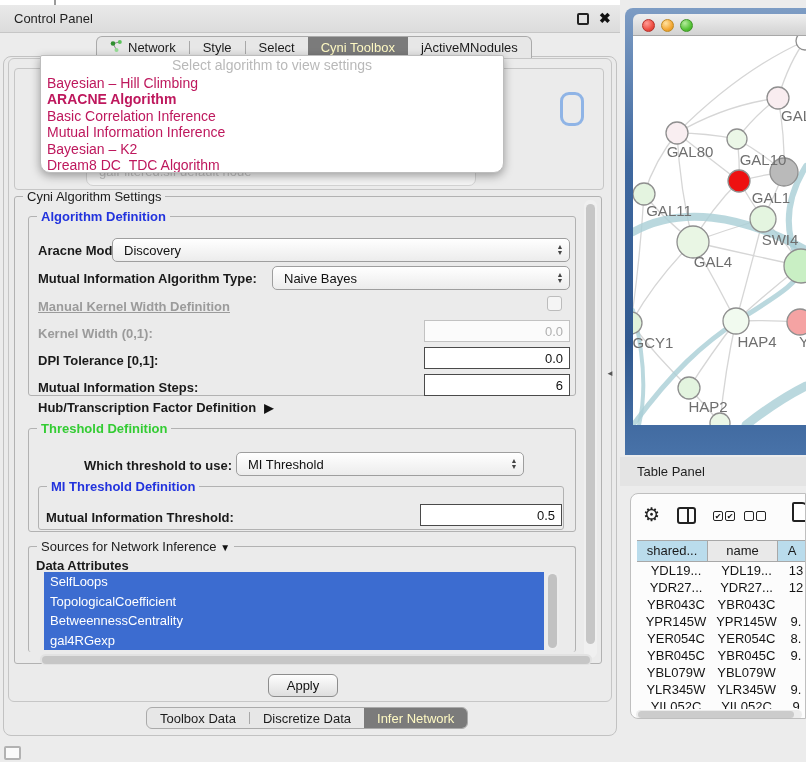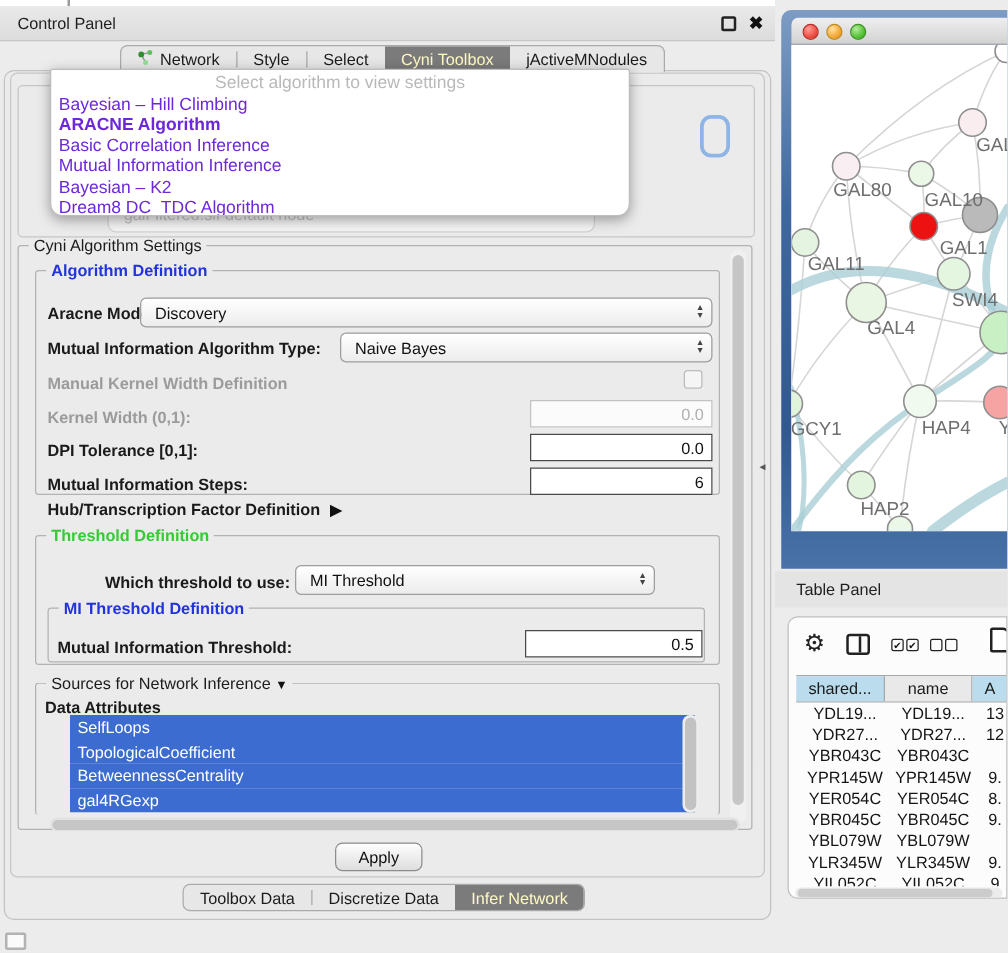--- a/index.html
+++ b/index.html
@@ -29,21 +29,21 @@
   .tabbar { border:1px solid #aaaaaa; border-radius:6px 6px 6px 6px; background:#e7e7e7; overflow:hidden; }
   #topTabs { border-radius:6px 6px 0 0; border-bottom:none; }
   .tab { display:flex; align-items:center; gap:5px; padding:0 13px; font-size:13px; color:#1c1c1c; cursor:default; }
   .tab.selected { background:#7b7b7b; color:#fef9c3; }
   .tab-divider { width:1px; background:#a8a8a8; margin:4px 0; }
 
   
   .popup { left:40px; top:55px; width:464px; height:118px; background:#ffffff; z-index:10;
     border:1px solid #bdbdbd; border-radius:2px 2px 10px 10px; box-shadow:0 3px 10px rgba(0,0,0,.35); overflow:hidden; }
   .popup-placeholder { text-align:center; font-size:14px; color:#b9b9b9; line-height:19px; }
-  .popup-item { font-size:14px; line-height:16.4px; color:#6d28d9; padding-left:6px; white-space:nowrap; }
+  .popup-item { font-size:14px; line-height:16.4px; color:#be185d; padding-left:6px; white-space:nowrap; }
   .popup-item.bold { font-weight:bold; }
 
   
   .frag-box { left:14px; top:68px; width:590px; height:122px; border:1px solid #c6c6c6; border-radius:4px; z-index:1; }
   .frag-combo { left:86px; top:156px; width:390px; height:30px; border:1px solid #d2d2d2; border-radius:7px; z-index:1; background:#f4f4f4; }
   .frag-combo span { position:absolute; left:12px; top:7px; font-size:13px; color:#c3c3c3; white-space:nowrap; }
   .frag-blue { left:560px; top:92px; width:24px; height:34px; border:3px solid #8fb4e6; border-radius:9px; z-index:1; }
 
   
   .gbox { position:absolute; border:1px solid #b2b2b2; border-radius:3px; }
@@ -80,21 +80,21 @@
 
   .threshold-box { left:28px; top:428px; width:548px; height:104px; }
   .threshold-box > .legend { left:8px; }
   .mith-box { left:38px; top:486px; width:526px; height:44px; }
   .mith-box > .legend { left:8px; }
 
   .sources-box { left:28px; top:546px; width:548px; height:106px; border-bottom:none; }
   .sources-box > .legend { left:8px; color:#1c1c1c; }
   .sources-arrow { font-size:10px; color:#111; }
   .attr-title { left:36px; top:558px; font-size:13px; font-weight:bold; color:#1a1a1a; }
-  .attr-list { left:44px; top:572px; width:500px; height:78px; overflow:hidden;margin-left:12px; }
+  .attr-list { left:44px; top:572px; width:500px; height:78px; overflow:hidden; }
   .attr-item { height:19.5px; line-height:19.5px; background:#3c6cd0; color:#ffffff; font-size:13px; padding-left:6px; }
   .attr-vtrack { left:546px; top:572px; width:13px; height:78px; background:#ededed; border-radius:6px; }
   .attr-vthumb { left:548px; top:574px; width:9px; height:74px; background:#c2c2c2; border-radius:5px; }
 
   .hscroll-track { left:40px; top:654px; width:552px; height:11px; background:#e2e2e2; border-radius:6px; }
   .hscroll-thumb { left:42px; top:655.5px; width:548px; height:8px; background:#c6c6c6; border-radius:4px; }
 
   .apply-btn { left:268px; top:674px; width:70px; height:23px; border:1px solid #8d8d8d; border-radius:6px;
     background:linear-gradient(#fefefe,#dedede); font-size:13px; color:#111; text-align:center; line-height:21px; }
 
@@ -216,21 +216,21 @@
     </span>
 </div>
 <span class="flabel" style="left:38px; top:271px;">Mutual Information Algorithm Type:</span>
 <div class="combo" style="left:272px; top:266px; width:298px;">
   <span class="combo-text">Naive Bayes</span>
   <span class="combo-arrows">
       <span>▲</span>
       <span>▼</span>
     </span>
 </div>
-<span class="flabel disabled" style="left:38px; top:299px;">Manual Kernel Width Definition</span>
+<span class="flabel disabled" style="left:38px; top:299px;text-decoration:underline;">Manual Kernel Width Definition</span>
 <div class="checkbox" style="left:547px; top:296px;"></div>
 <span class="flabel disabled" style="left:38px; top:326px;">Kernel Width (0,1):</span>
 <div class="tfield disabled" style="left:424px; top:320px; width:146px;">
   <span>0.0</span>
 </div>
 <span class="flabel" style="left:38px; top:353px;">DPI Tolerance [0,1]:</span>
 <div class="tfield" style="left:424px; top:347px; width:146px;">
   <span>0.0</span>
 </div>
 <span class="flabel" style="left:38px; top:380px;">Mutual Information Steps:</span>

